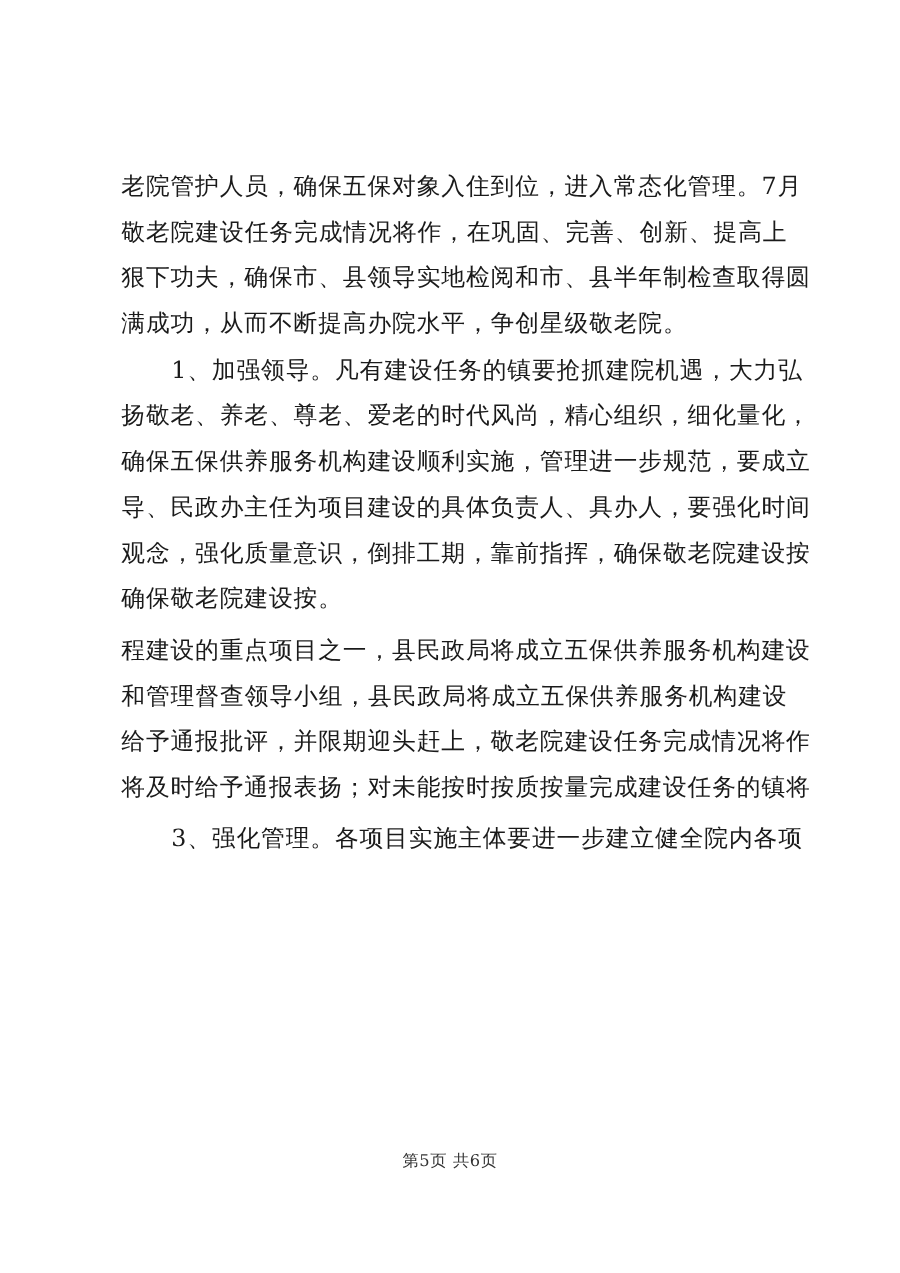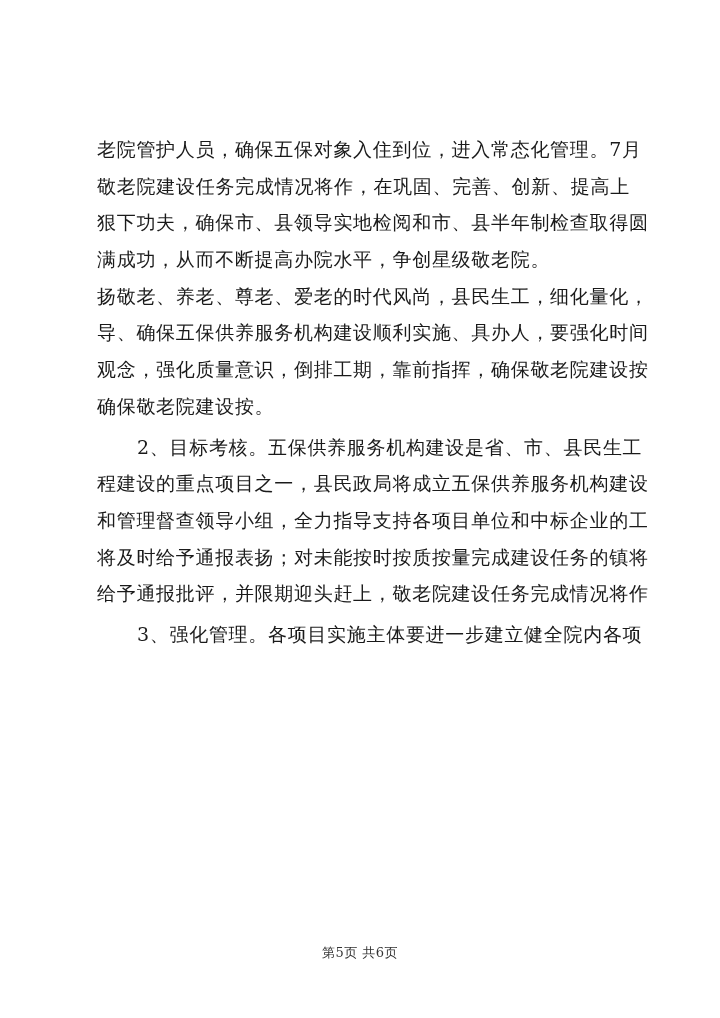--- a/index.html
+++ b/index.html
@@ -43,21 +43,21 @@
     }
     .line.indent {
       padding-left: 40px;
       width: 493px;
     }
     .para-gap {
       height: 4px;
     }
     .footer {
       position: absolute;
-      top: 944px;
+      top: 920px;
       left: 0;
       width: 720px;
       text-align: center;
       font-size: 13px;
       color: #333333;
       letter-spacing: 0.5px;
     }
   </style>
 </head>
 <body>
@@ -67,34 +67,35 @@
 
     <div>
       <div class="line">老院管护人员，确保五保对象入住到位，进入常态化管理。7月</div>
       <div class="line">敬老院建设任务完成情况将作，在巩固、完善、创新、提高上</div>
       <div class="line">狠下功夫，确保市、县领导实地检阅和市、县半年制检查取得圆</div>
       <div class="line last">满成功，从而不断提高办院水平，争创星级敬老院。</div>
     </div>
 
 
     <div>
-      <div class="line">扬敬老、养老、尊老、爱老的时代风尚，县民生工，细化量化，</div>
-      <div class="line">导、确保五保供养服务机构建设顺利实施、具办人，要强化时间</div>
+      <div class="line indent">1、加强领导。凡有建设任务的镇要抢抓建院机遇，大力弘</div>
+      <div class="line">扬敬老、养老、尊老、爱老的时代风尚，精心组织，细化量化，</div>
+      <div class="line">确保五保供养服务机构建设顺利实施，管理进一步规范，要成立</div>
+      <div class="line">导、民政办主任为项目建设的具体负责人、具办人，要强化时间</div>
       <div class="line">观念，强化质量意识，倒排工期，靠前指挥，确保敬老院建设按</div>
       <div class="line last">确保敬老院建设按。</div>
     </div>
 
     <div class="para-gap"></div>
 
     <div>
-      <div class="line indent">2、目标考核。五保供养服务机构建设是省、市、县民生工</div>
       <div class="line">程建设的重点项目之一，县民政局将成立五保供养服务机构建设</div>
-      <div class="line">和管理督查领导小组，全力指导支持各项目单位和中标企业的工</div>
+      <div class="line">和管理督查领导小组，县民政局将成立五保供养服务机构建设</div>
+      <div class="line">给予通报批评，并限期迎头赶上，敬老院建设任务完成情况将作</div>
       <div class="line">将及时给予通报表扬；对未能按时按质按量完成建设任务的镇将</div>
-      <div class="line">给予通报批评，并限期迎头赶上，敬老院建设任务完成情况将作</div>
     </div>
 
     <div class="para-gap"></div>
 
     <div>
       <div class="line indent">3、强化管理。各项目实施主体要进一步建立健全院内各项</div>
     </div>
 
   </div>
 

